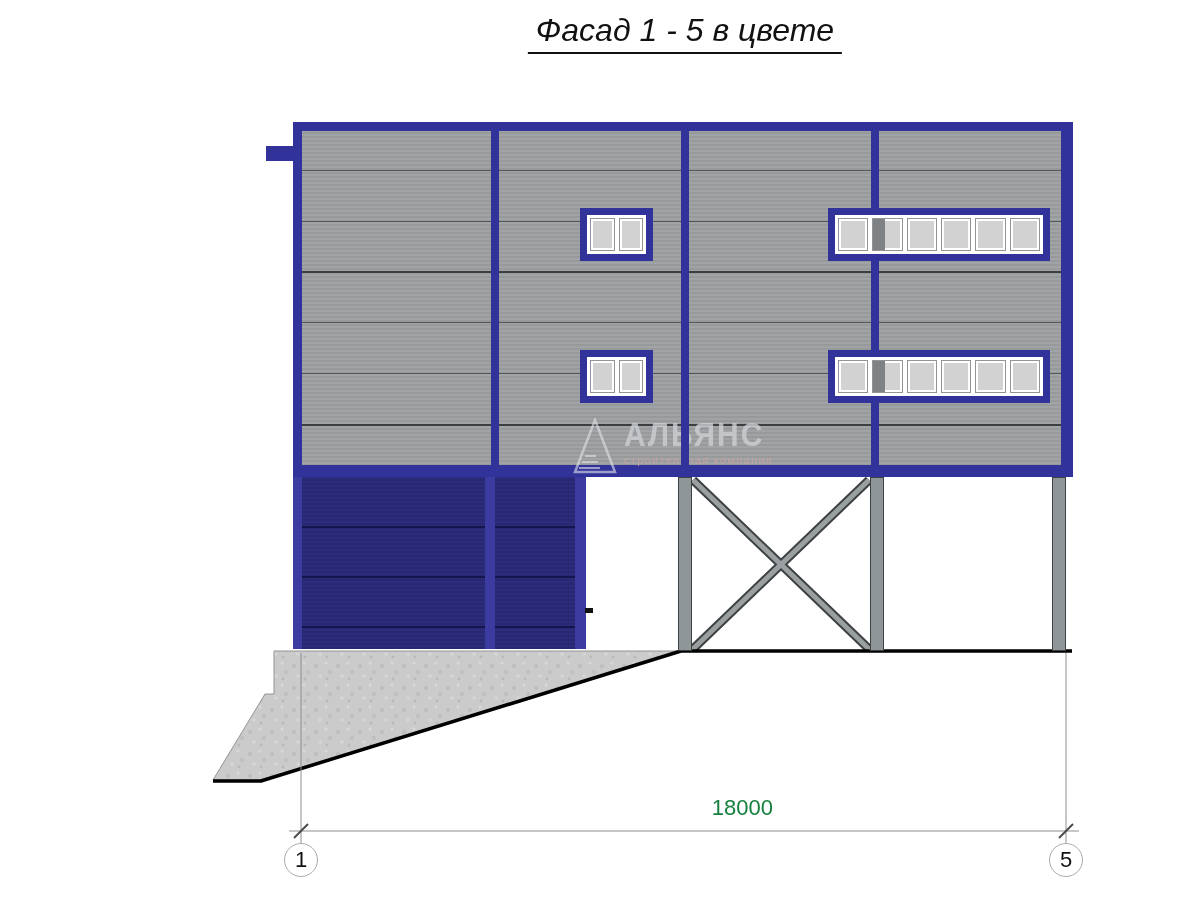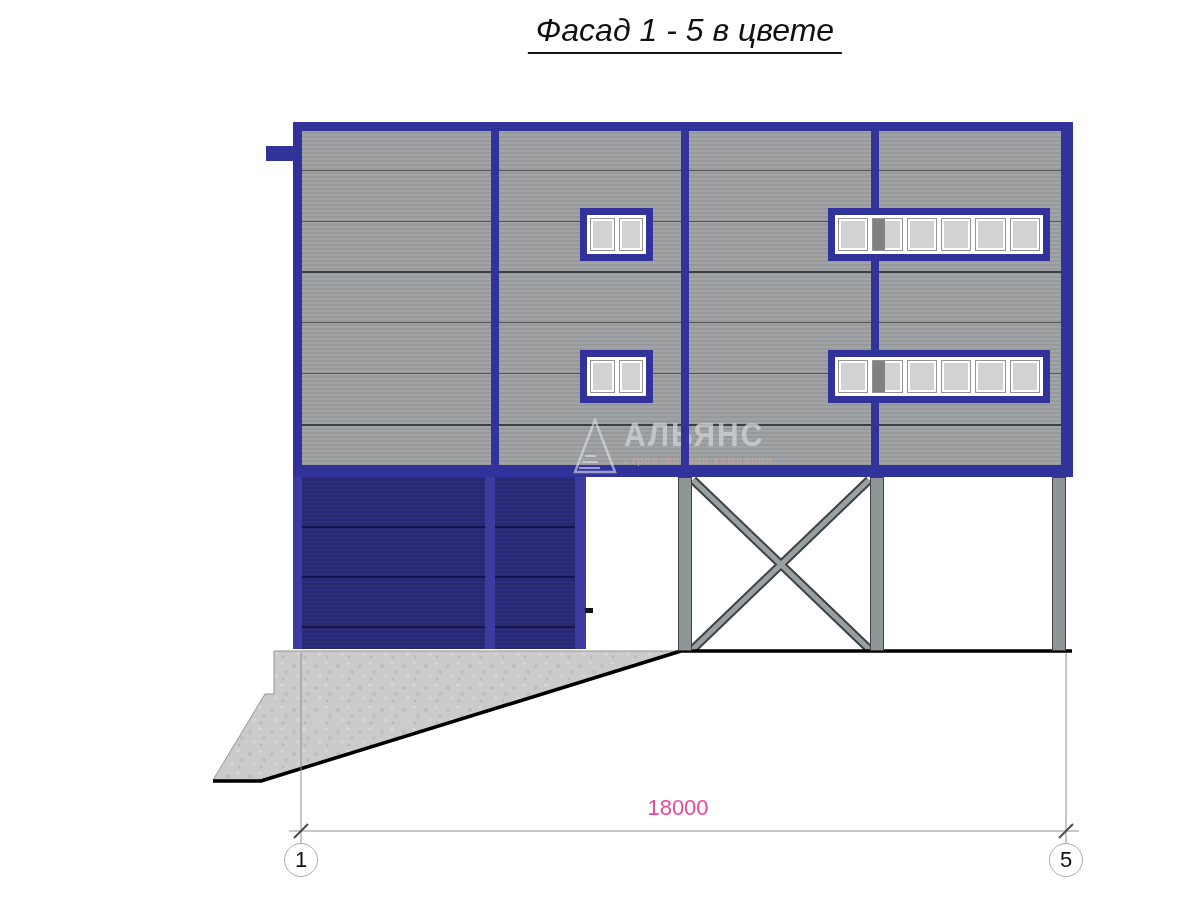--- a/index.html
+++ b/index.html
@@ -73,22 +73,22 @@
     position:absolute; top:477px; width:14px; height:174px; box-sizing:border-box;
     background:var(--steel_gray); border:1px solid #3e4143;
   }
   .col-1 { left:630px; } .col-2 { left:822px; } .col-3 { left:1004px; }
 
   
   .overlay { position:absolute; left:0; top:0; width:1200px; height:900px; }
 
   
   .dim-value {
-    position:absolute; left:535px; top:795px; width:190px; text-align:center;
-    font-size:22px; color:#ec4899;
+    position:absolute; left:535px; top:795px; width:190px; text-align:right;
+    font-size:22px; color:#15803d;
   }
   .axis-circle {
     position:absolute; width:34px; height:34px; box-sizing:border-box;
     border:1px solid #ababab; border-radius:50%; background:#fff;
     font-size:22px; color:#111; display:flex; align-items:center; justify-content:center;
   }
   .axis-1 { left:236px; top:843px; }
   .axis-5 { left:1001px; top:843px; }
 </style>
 </head>

